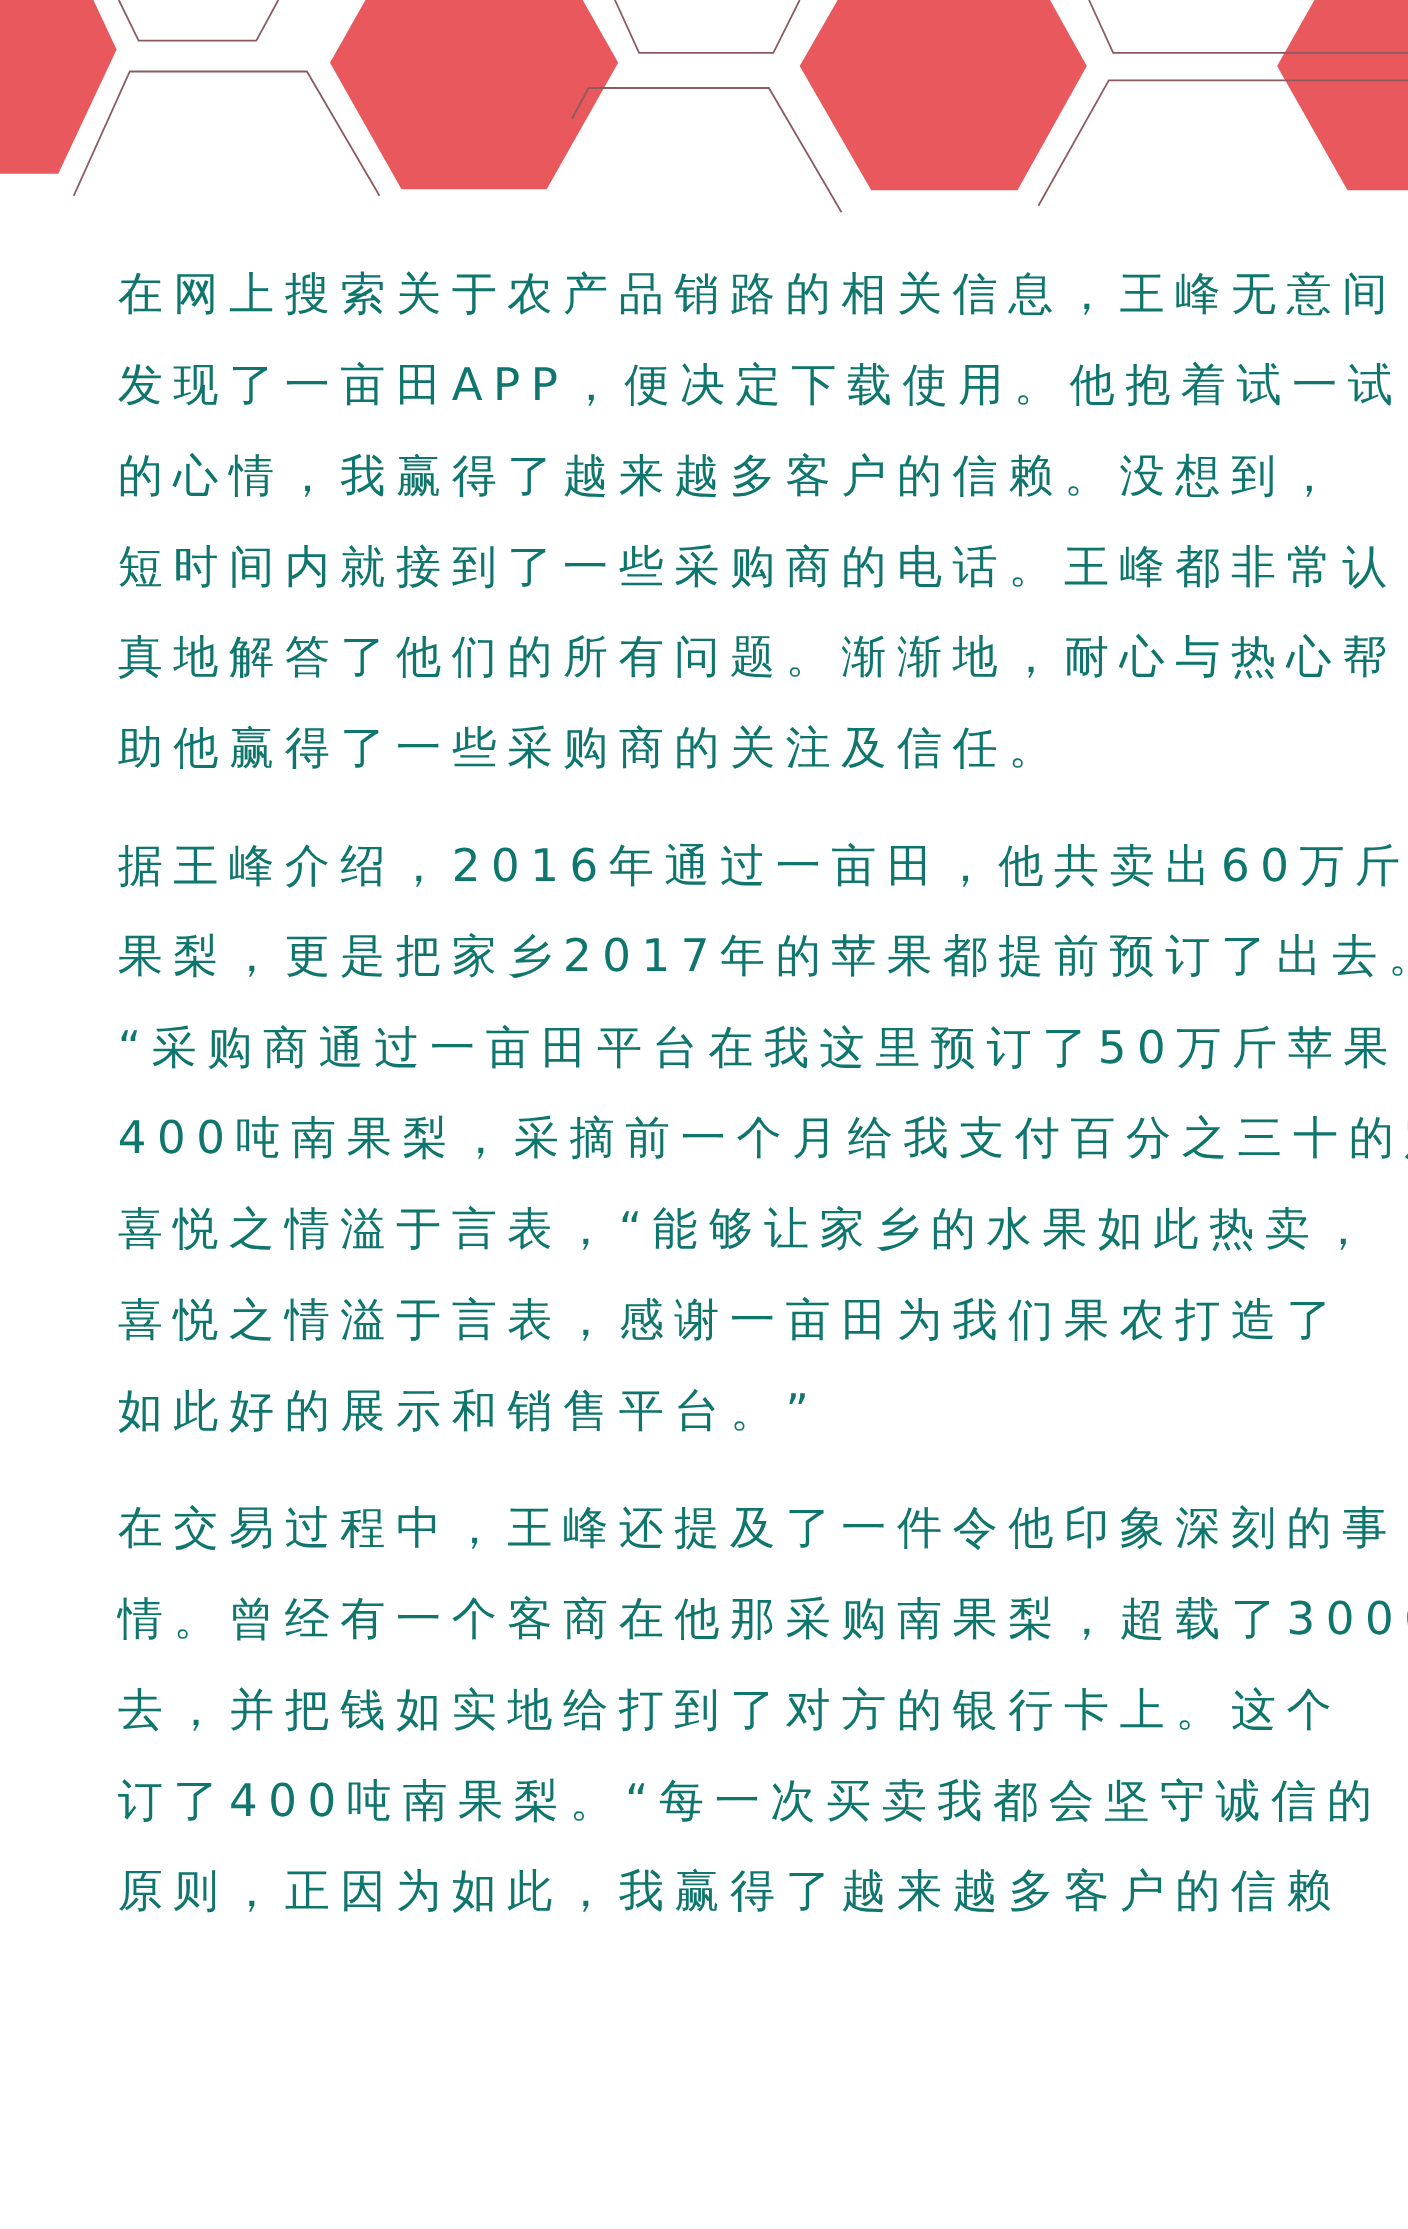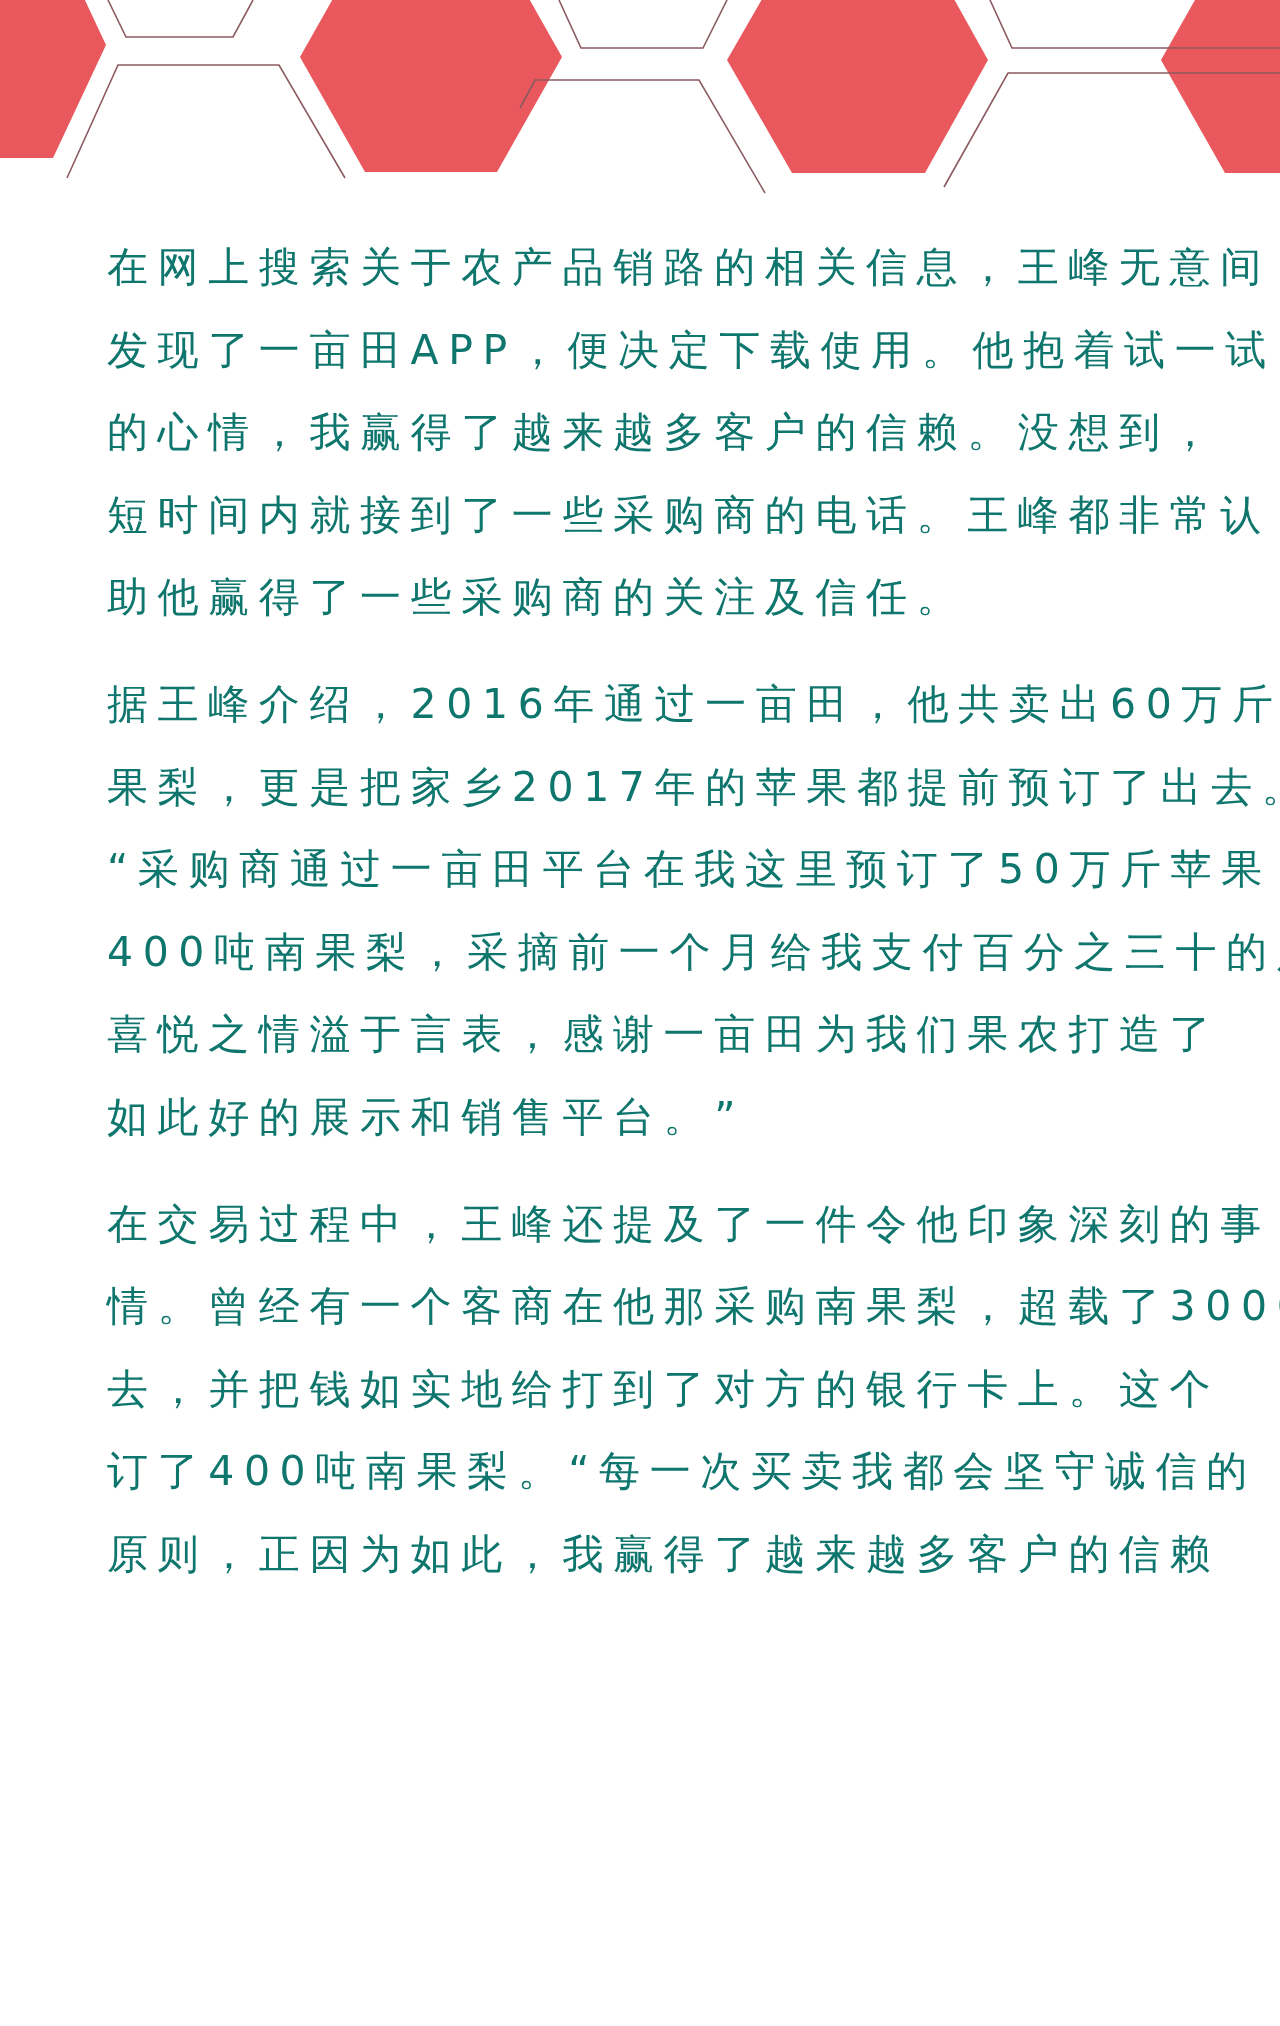--- a/index.html
+++ b/index.html
@@ -69,27 +69,29 @@
     <polyline points="944,187 1008,73 1280,73"></polyline>
   </g>
 </svg>
 
 <main class="article">
   <p class="para">
     <span class="line">在网上搜索关于农产品销路的相关信息，王峰无意间</span>
     <span class="line">发现了一亩田APP，便决定下载使用。他抱着试一试</span>
     <span class="line">的心情，我赢得了越来越多客户的信赖。没想到，</span>
     <span class="line">短时间内就接到了一些采购商的电话。王峰都非常认</span>
+    <span class="line">真地解答了他们的所有问题。渐渐地，耐心与热心帮</span>
     <span class="line">助他赢得了一些采购商的关注及信任。</span>
   </p>
   <p class="para">
     <span class="line">据王峰介绍，2016年通过一亩田，他共卖出60万斤南</span>
     <span class="line">果梨，更是把家乡2017年的苹果都提前预订了出去。</span>
     <span class="line">“采购商通过一亩田平台在我这里预订了50万斤苹果，</span>
     <span class="line">400吨南果梨，采摘前一个月给我支付百分之三十的定</span>
+    <span class="line">喜悦之情溢于言表，“能够让家乡的水果如此热卖，</span>
     <span class="line">喜悦之情溢于言表，感谢一亩田为我们果农打造了</span>
     <span class="line">如此好的展示和销售平台。”</span>
   </p>
   <p class="para">
     <span class="line">在交易过程中，王峰还提及了一件令他印象深刻的事</span>
     <span class="line">情。曾经有一个客商在他那采购南果梨，超载了3000</span>
     <span class="line">去，并把钱如实地给打到了对方的银行卡上。这个</span>
     <span class="line">订了400吨南果梨。“每一次买卖我都会坚守诚信的</span>
     <span class="line">原则，正因为如此，我赢得了越来越多客户的信赖</span>
   </p>

